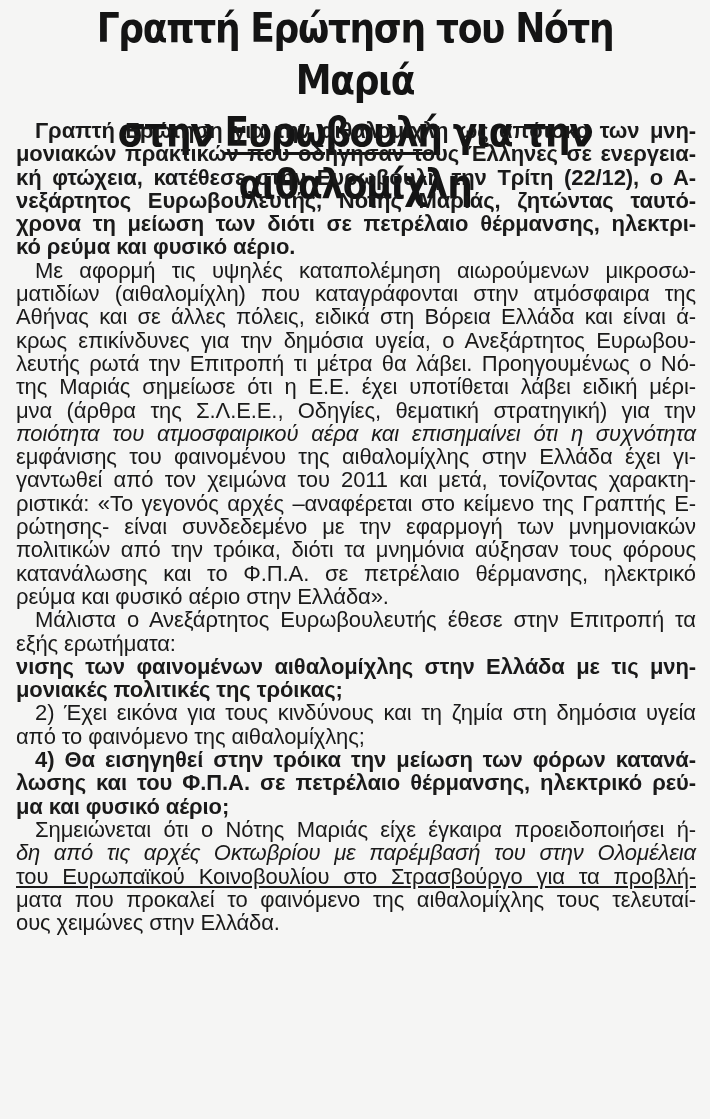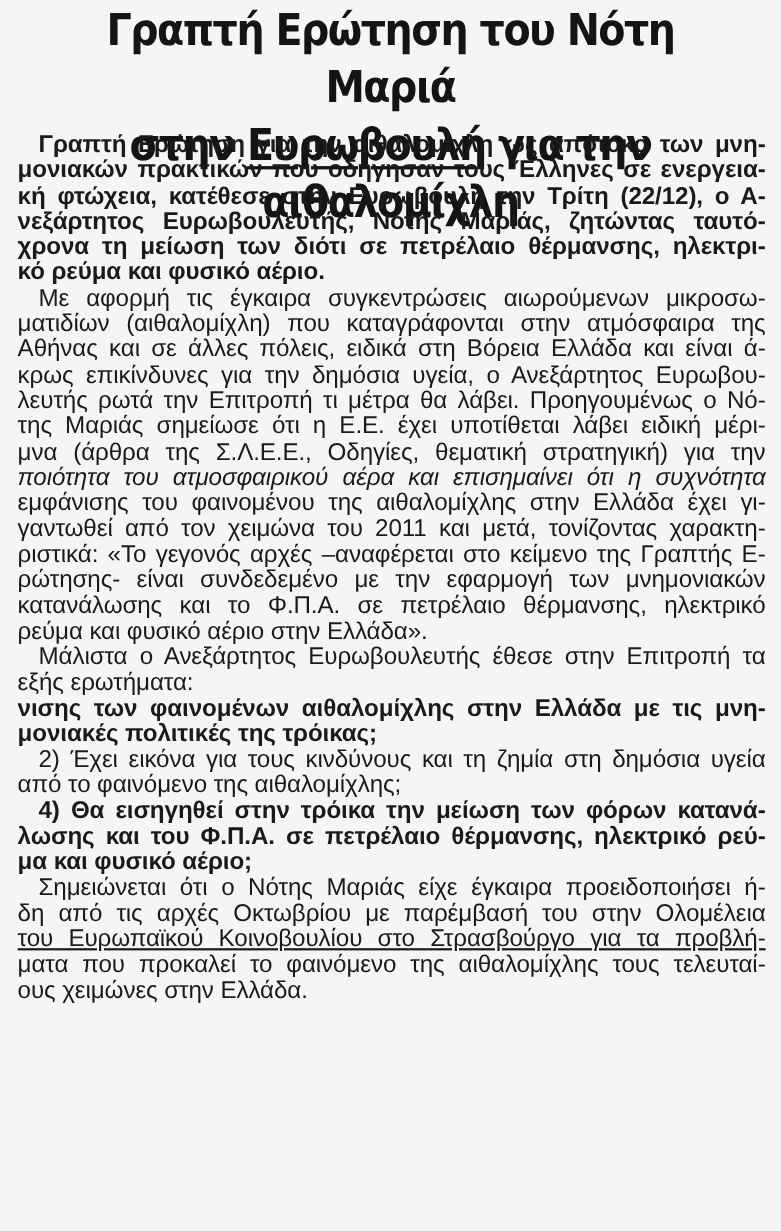--- a/index.html
+++ b/index.html
@@ -45,32 +45,33 @@
     <div class="b">
       <span class="line ind" style="display: block;"><span style="white-space: nowrap; word-spacing: 0px;">Γραπτή Ερώτηση για την αιθαλομίχλη ως απότοκο των μνη-</span></span>
       <span class="line" style="display: block;"><span style="white-space: nowrap; word-spacing: 0px;">μονιακών πρακτικών που οδήγησαν τους Έλληνες σε ενεργεια-</span></span>
       <span class="line" style="display: block;"><span style="white-space: nowrap; word-spacing: 0px;">κή φτώχεια, κατέθεσε στην Ευρωβουλή την Τρίτη (22/12), ο Α-</span></span>
       <span class="line" style="display: block;"><span style="white-space: nowrap; word-spacing: 0px;">νεξάρτητος Ευρωβουλευτής, Νότης Μαριάς, ζητώντας ταυτό-</span></span>
       <span class="line" style="display: block;"><span style="white-space: nowrap; word-spacing: 0px;">χρονα τη μείωση των διότι σε πετρέλαιο θέρμανσης, ηλεκτρι-</span></span>
       <span class="line last" style="display: block;"><span>κό ρεύμα και φυσικό αέριο.</span></span>
     </div>
 
     <div>
-      <span class="line ind" style="display: block;"><span style="white-space: nowrap; word-spacing: 0px;">Με αφορμή τις έγκαιρα συγκεντρώσεις αιωρούμενων μικροσω-</span></span>
+      <span class="line ind" style="display: block;"><span style="white-space: nowrap; word-spacing: 0px;">Με αφορμή τις υψηλές καταπολέμηση αιωρούμενων μικροσω-</span></span>
       <span class="line" style="display: block;"><span style="white-space: nowrap; word-spacing: 0px;">ματιδίων (αιθαλομίχλη) που καταγράφονται στην ατμόσφαιρα της</span></span>
       <span class="line" style="display: block;"><span style="white-space: nowrap; word-spacing: 0px;">Αθήνας και σε άλλες πόλεις, ειδικά στη Βόρεια Ελλάδα και είναι ά-</span></span>
       <span class="line" style="display: block;"><span style="white-space: nowrap; word-spacing: 0px;">κρως επικίνδυνες για την δημόσια υγεία, ο Ανεξάρτητος Ευρωβου-</span></span>
       <span class="line" style="display: block;"><span style="white-space: nowrap; word-spacing: 0px;">λευτής ρωτά την Επιτροπή τι μέτρα θα λάβει. Προηγουμένως ο Νό-</span></span>
       <span class="line" style="display: block;"><span style="white-space: nowrap; word-spacing: 0px;">της Μαριάς σημείωσε ότι η Ε.Ε. έχει υποτίθεται λάβει ειδική μέρι-</span></span>
       <span class="line" style="display: block;"><span style="white-space: nowrap; word-spacing: 0px;">μνα (άρθρα της Σ.Λ.Ε.Ε., Οδηγίες, θεματική στρατηγική) για την</span></span>
       <span class="line" style="display: block;"><span style="white-space: nowrap; word-spacing: 0px; font-style: italic;">ποιότητα του ατμοσφαιρικού αέρα και επισημαίνει ότι η συχνότητα</span></span>
       <span class="line" style="display: block;"><span style="white-space: nowrap; word-spacing: 0px;">εμφάνισης του φαινομένου της αιθαλομίχλης στην Ελλάδα έχει γι-</span></span>
       <span class="line" style="display: block;"><span style="white-space: nowrap; word-spacing: 0px;">γαντωθεί από τον χειμώνα του 2011 και μετά, τονίζοντας χαρακτη-</span></span>
       <span class="line" style="display: block;"><span style="white-space: nowrap; word-spacing: 0px;">ριστικά: «Το γεγονός αρχές –αναφέρεται στο κείμενο της Γραπτής Ε-</span></span>
       <span class="line" style="display: block;"><span style="white-space: nowrap; word-spacing: 0px;">ρώτησης- είναι συνδεδεμένο με την εφαρμογή των μνημονιακών</span></span>
+      <span class="line" style="display: block;"><span style="white-space: nowrap; word-spacing: 0px;">πολιτικών από την τρόικα, διότι τα μνημόνια αύξησαν τους φόρους</span></span>
       <span class="line" style="display: block;"><span style="white-space: nowrap; word-spacing: 0px;">κατανάλωσης και το Φ.Π.Α. σε πετρέλαιο θέρμανσης, ηλεκτρικό</span></span>
       <span class="line last" style="display: block;"><span>ρεύμα και φυσικό αέριο στην Ελλάδα».</span></span>
     </div>
 
     <div>
       <span class="line ind" style="display: block;"><span style="white-space: nowrap; word-spacing: 0px;">Μάλιστα ο Ανεξάρτητος Ευρωβουλευτής έθεσε στην Επιτροπή τα</span></span>
       <span class="line last" style="display: block;"><span>εξής ερωτήματα:</span></span>
     </div>
 
     <div class="b">
@@ -85,19 +86,19 @@
 
 
     <div class="b">
       <span class="line ind" style="display: block;"><span style="white-space: nowrap; word-spacing: 0px;">4) Θα εισηγηθεί στην τρόικα την μείωση των φόρων κατανά-</span></span>
       <span class="line" style="display: block;"><span style="white-space: nowrap; word-spacing: 0px;">λωσης και του Φ.Π.Α. σε πετρέλαιο θέρμανσης, ηλεκτρικό ρεύ-</span></span>
       <span class="line last" style="display: block;"><span>μα και φυσικό αέριο;</span></span>
     </div>
 
     <div>
       <span class="line ind" style="display: block;"><span style="white-space: nowrap; word-spacing: 0px;">Σημειώνεται  ότι ο Νότης Μαριάς είχε έγκαιρα προειδοποιήσει ή-</span></span>
-      <span class="line" style="display: block;"><span style="white-space: nowrap; word-spacing: 0px;">δη από τις αρχές Οκτωβρίου με παρέμβασή του στην Ολομέλεια</span></span>
+      <span class="line" style="display: block; font-style: italic;"><span style="white-space: nowrap; word-spacing: 0px;">δη από τις αρχές Οκτωβρίου με παρέμβασή του στην Ολομέλεια</span></span>
       <span class="line" style="display: block; text-decoration: underline;"><span style="white-space: nowrap; word-spacing: 0px;">του Ευρωπαϊκού Κοινοβουλίου στο Στρασβούργο για τα προβλή-</span></span>
       <span class="line" style="display: block;"><span style="white-space: nowrap; word-spacing: 0px;">ματα που προκαλεί το φαινόμενο της αιθαλομίχλης τους τελευταί-</span></span>
       <span class="line last" style="display: block;"><span>ους χειμώνες στην Ελλάδα.</span></span>
     </div>
   </div>
 </div>
 
 </body></html>

